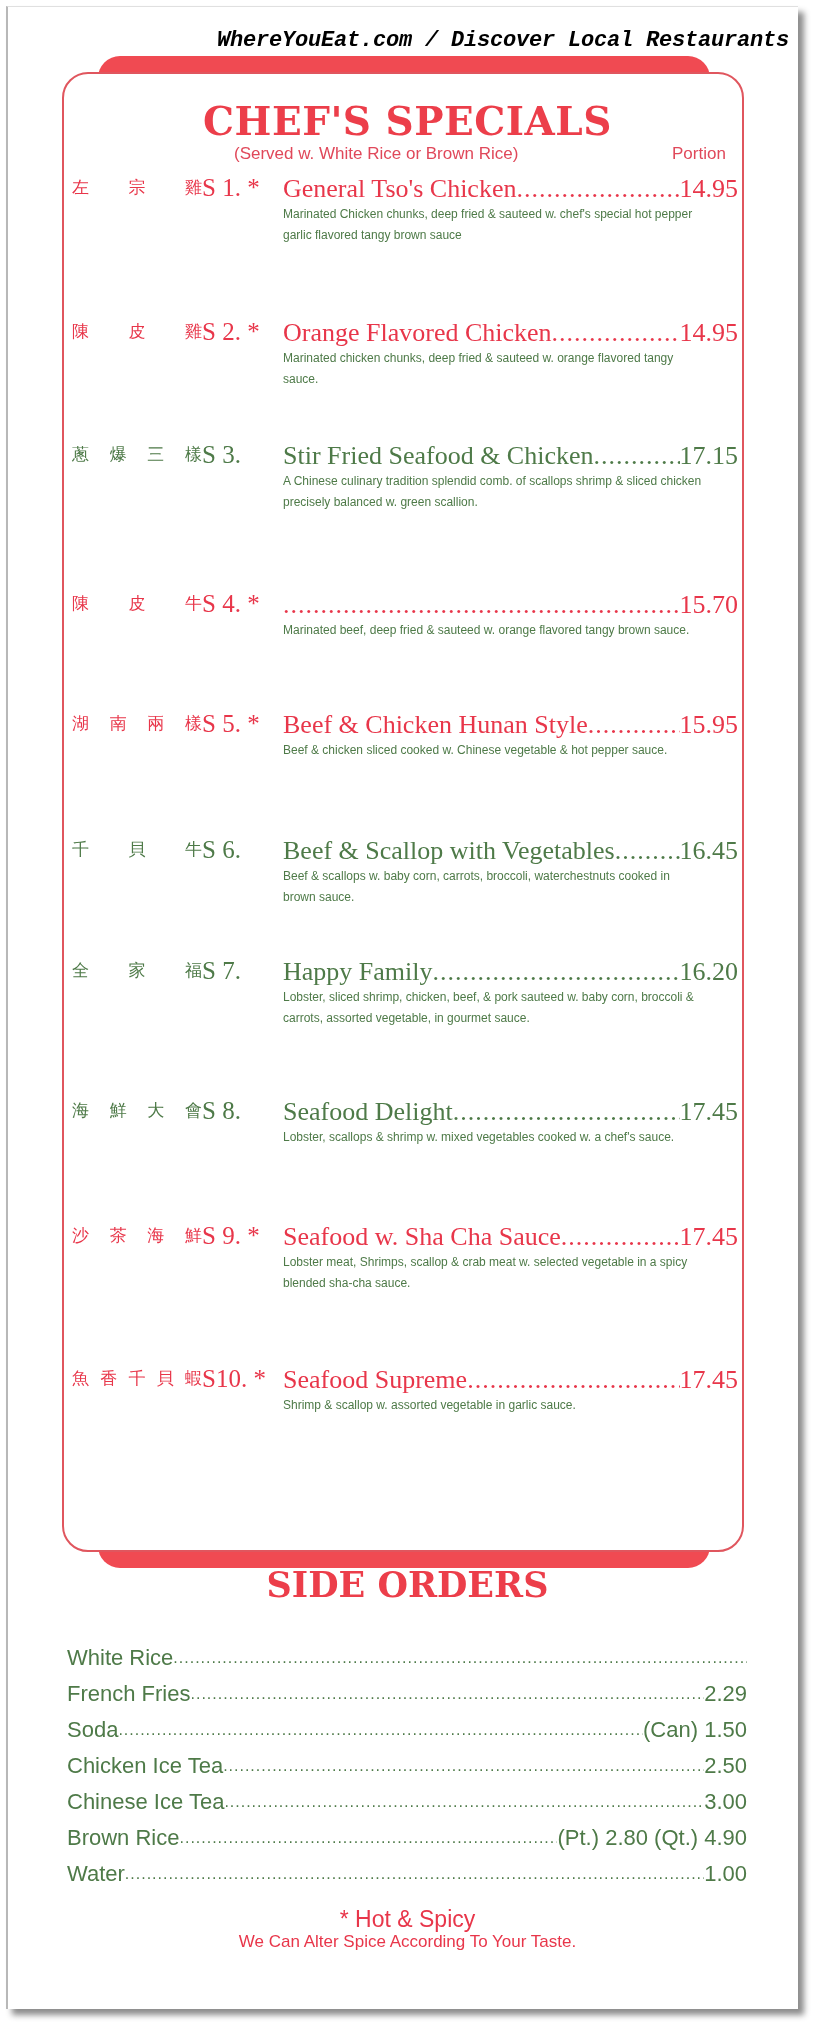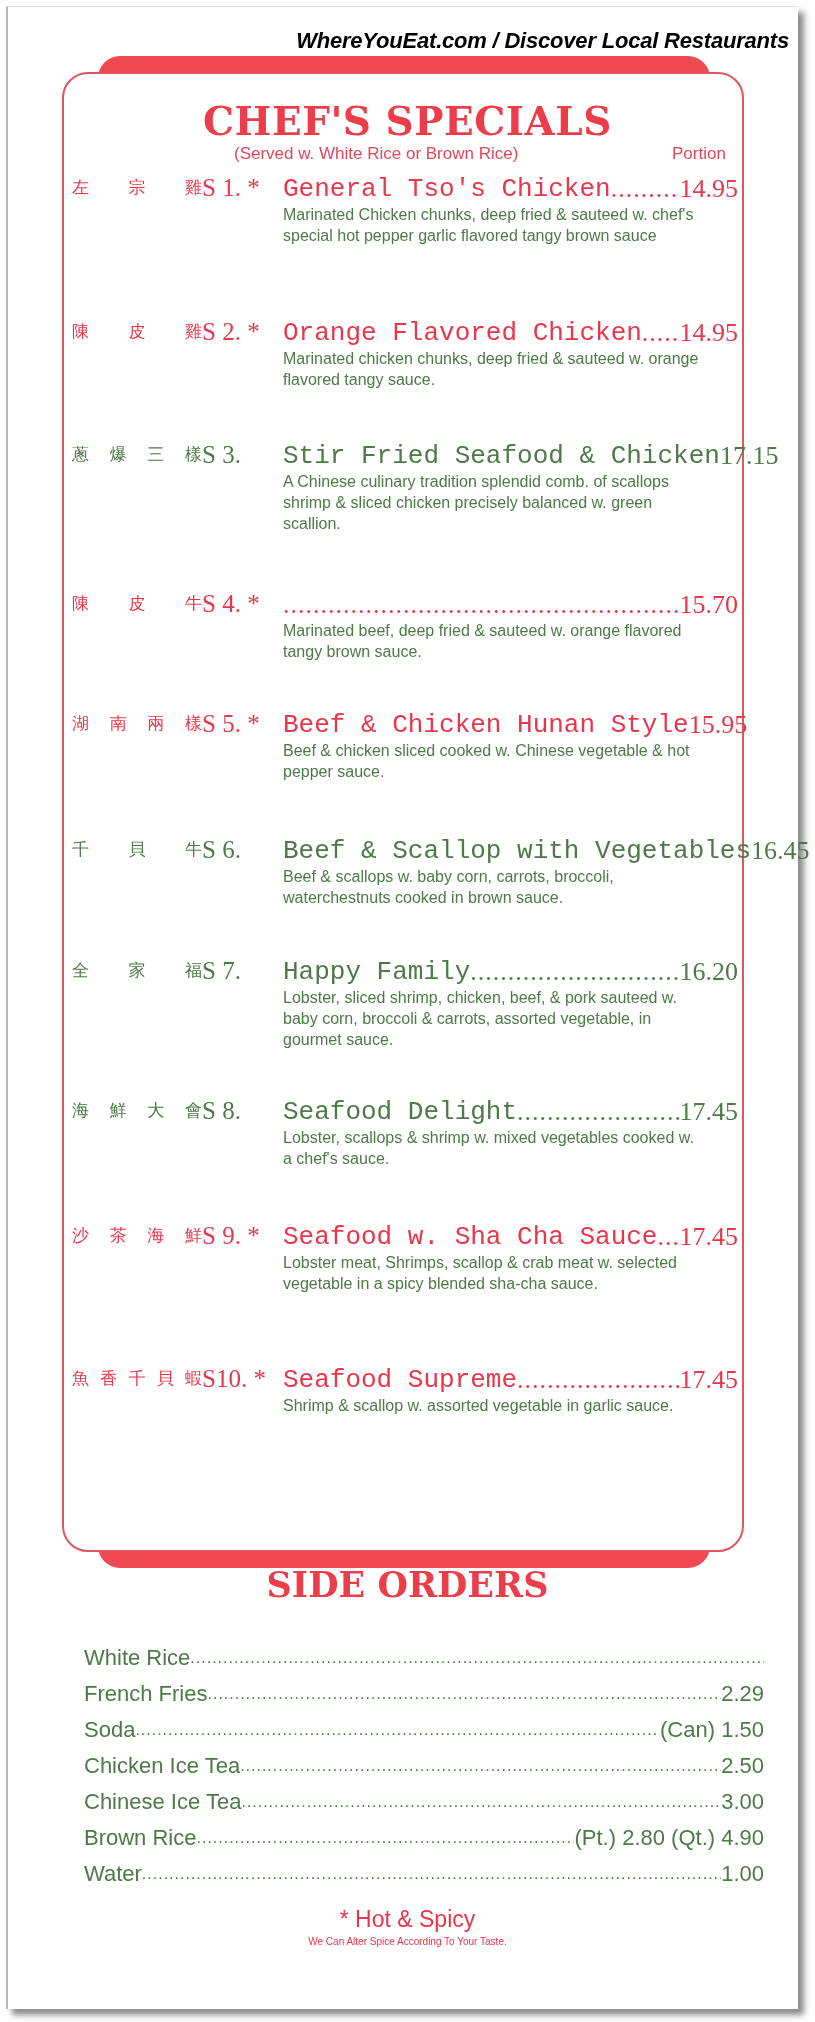--- a/index.html
+++ b/index.html
@@ -1,48 +1,48 @@
 <!DOCTYPE html>
 <html><head>
 <meta charset="utf-8">
 <style>
   html, body { margin:0; padding:0; }
   body { width:815px; height:2022px; background:#ffffff; position:relative; overflow:hidden; font-family:"Liberation Sans", sans-serif; }
   .page { position:absolute; left:6px; top:6px; width:790px; height:2002px; background:#fff;
           border-left:2px solid #b8b8b8; border-top:1px solid #e0e0e0;
           box-shadow: 6px 6px 6px rgba(0,0,0,0.45); }
-  .banner { position:absolute; right:26px; top:28px; font-family:Liberation Sans, sans-serif; font-style:italic; font-weight:bold;
+  .banner { position:absolute; right:26px; top:28px; font-family:Liberation Mono, monospace; font-style:italic; font-weight:bold;
             font-size:22px; color:#000; letter-spacing:-0.2px; }
   .bar-top { position:absolute; left:98px; top:56px; width:612px; height:24px; background:#f04a52; border-radius:22px 22px 0 0; }
   .bar-bottom { position:absolute; left:98px; top:1538px; width:612px; height:30px; background:#f04a52; border-radius:0 0 22px 22px; }
   .box { position:absolute; left:62px; top:72px; width:682px; height:1480px; background:#fff;
          border:2px solid #e0565e; border-radius:26px; box-sizing:border-box; }
   .title { position:absolute; left:0; right:0; top:98px; text-align:center; font-family:"DejaVu Serif", serif; font-weight:bold;
            font-size:39px; color:#ec3e4a; letter-spacing:0.5px; }
   .subtitle { position:absolute; left:234px; top:144px; font-size:17px; color:#e0485a; }
   .portion { position:absolute; left:672px; top:144px; font-size:17px; color:#e0485a;text-align:right; }
   .item { position:absolute; left:72px; width:666px; }
   .chinese { position:absolute; left:0; top:2px; width:130px; display:flex; justify-content:space-between;
              font-family:"DejaVu Serif", serif; font-size:17px; }
   .num { position:absolute; left:130px; top:0; font-family:"Liberation Serif", serif; font-size:25px; white-space:pre; }
   .name-row { position:absolute; left:211px; right:0; top:0; display:flex; font-family:"Liberation Serif", serif; font-size:26px; line-height:30px; }
-  .name { white-space:nowrap;font-family:Liberation Mono, monospace; }
+  .name { white-space:nowrap; }
   .dots { flex:1; overflow:hidden; white-space:nowrap; letter-spacing:1px; }
   .price { white-space:nowrap; }
-  .desc { position:absolute; left:211px; top:30px; width:420px; font-size:16px; line-height:21px; color:#4e7a48; }
+  .desc { position:absolute; left:211px; top:30px; width:420px; font-size:12px; line-height:21px; color:#4e7a48; }
   .side-title { position:absolute; left:0; right:0; top:1564px; text-align:center; font-family:"DejaVu Serif", serif; font-weight:bold;
                 font-size:35px; color:#ec3e4a; }
-  .side-list { position:absolute; left:84px; width:680px; top:1640px; }
+  .side-list { position:absolute; left:67px; width:680px; top:1640px; }
   .side-row { display:flex; font-size:22px; line-height:36px; color:#4e7a48; font-stretch:condensed; }
   .side-row .label { white-space:nowrap; }
   .side-row .dots { flex:1; overflow:hidden; white-space:nowrap; font-size:16px; }
   .side-row .price { white-space:nowrap; }
   .legend { position:absolute; left:0; right:0; top:1906px; text-align:center; color:#e8364a; }
   .legend .big { font-size:23px; line-height:26px; }
-  .legend .small { font-size:10px; line-height:20px; }
+  .legend .small { font-size:17px; line-height:20px; }
 </style>
 </head>
 <body>
 
 <div class="page"></div>
 
 <div class="banner">WhereYouEat.com / Discover Local Restaurants</div>
 
 <div class="bar-top"></div>
 <div class="bar-bottom"></div>

